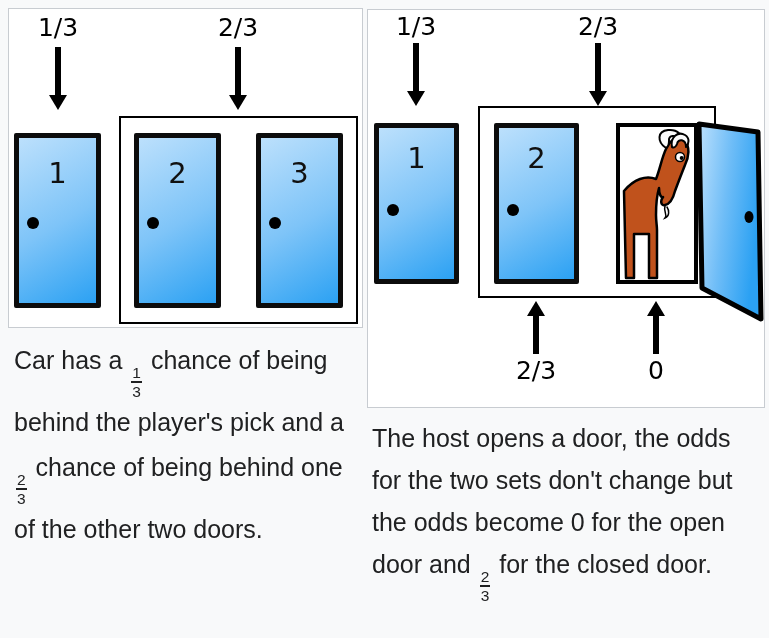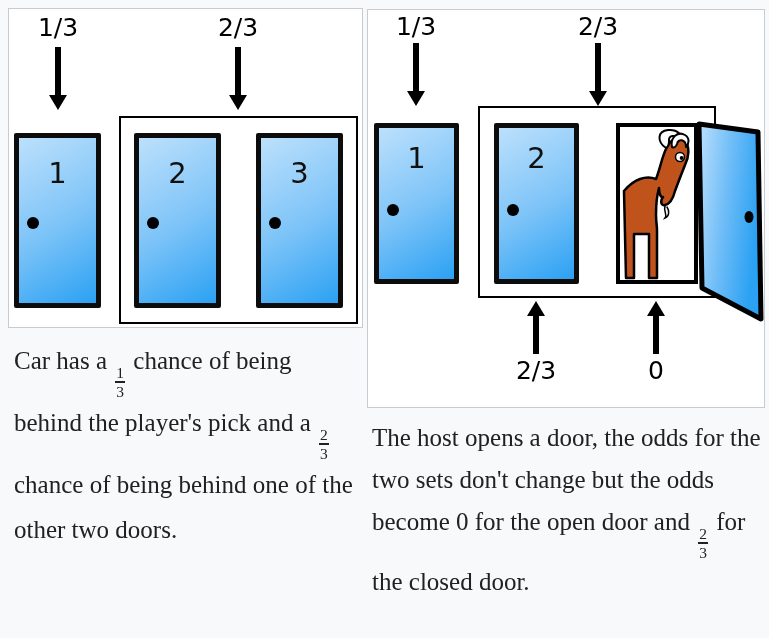--- a/index.html
+++ b/index.html
@@ -34,21 +34,21 @@
   .door-num { text-align:center; font-size:29px; color:#101010; font-family:"DejaVu Sans",sans-serif; }
   .door-l .door-num { padding-top:18px; }
   .door-r .door-num { padding-top:13px; }
   .knob { position:absolute; width:12px; height:12px; border-radius:50%; background:#000; left:8px; }
   .door-l .knob { top:48%; }
   .door-r .knob { top:50%; }
   .doorway {
     position:absolute; box-sizing:border-box;
     border:4px solid #000; background:#fff;
   }
-  .caption { position:absolute; color:var(--text,#202122); font-size:25px; font-family:Liberation Serif, serif; }
+  .caption { position:absolute; color:var(--text,#202122); font-size:25px; font-family:Liberation Sans, sans-serif; }
   .cap-left  { line-height:1.8; }
   .cap-right { line-height:1.68; }
   .frac {
     display:inline-flex; flex-direction:column; align-items:center;
     font-size:0.62em; line-height:1.12; vertical-align:-0.55em; padding:0 2px;
   }
   .frac .fnum { border-bottom:2px solid var(--text,#202122); padding:0 1px; }
   .svg-abs { position:absolute; }
 </style>
 </head>

